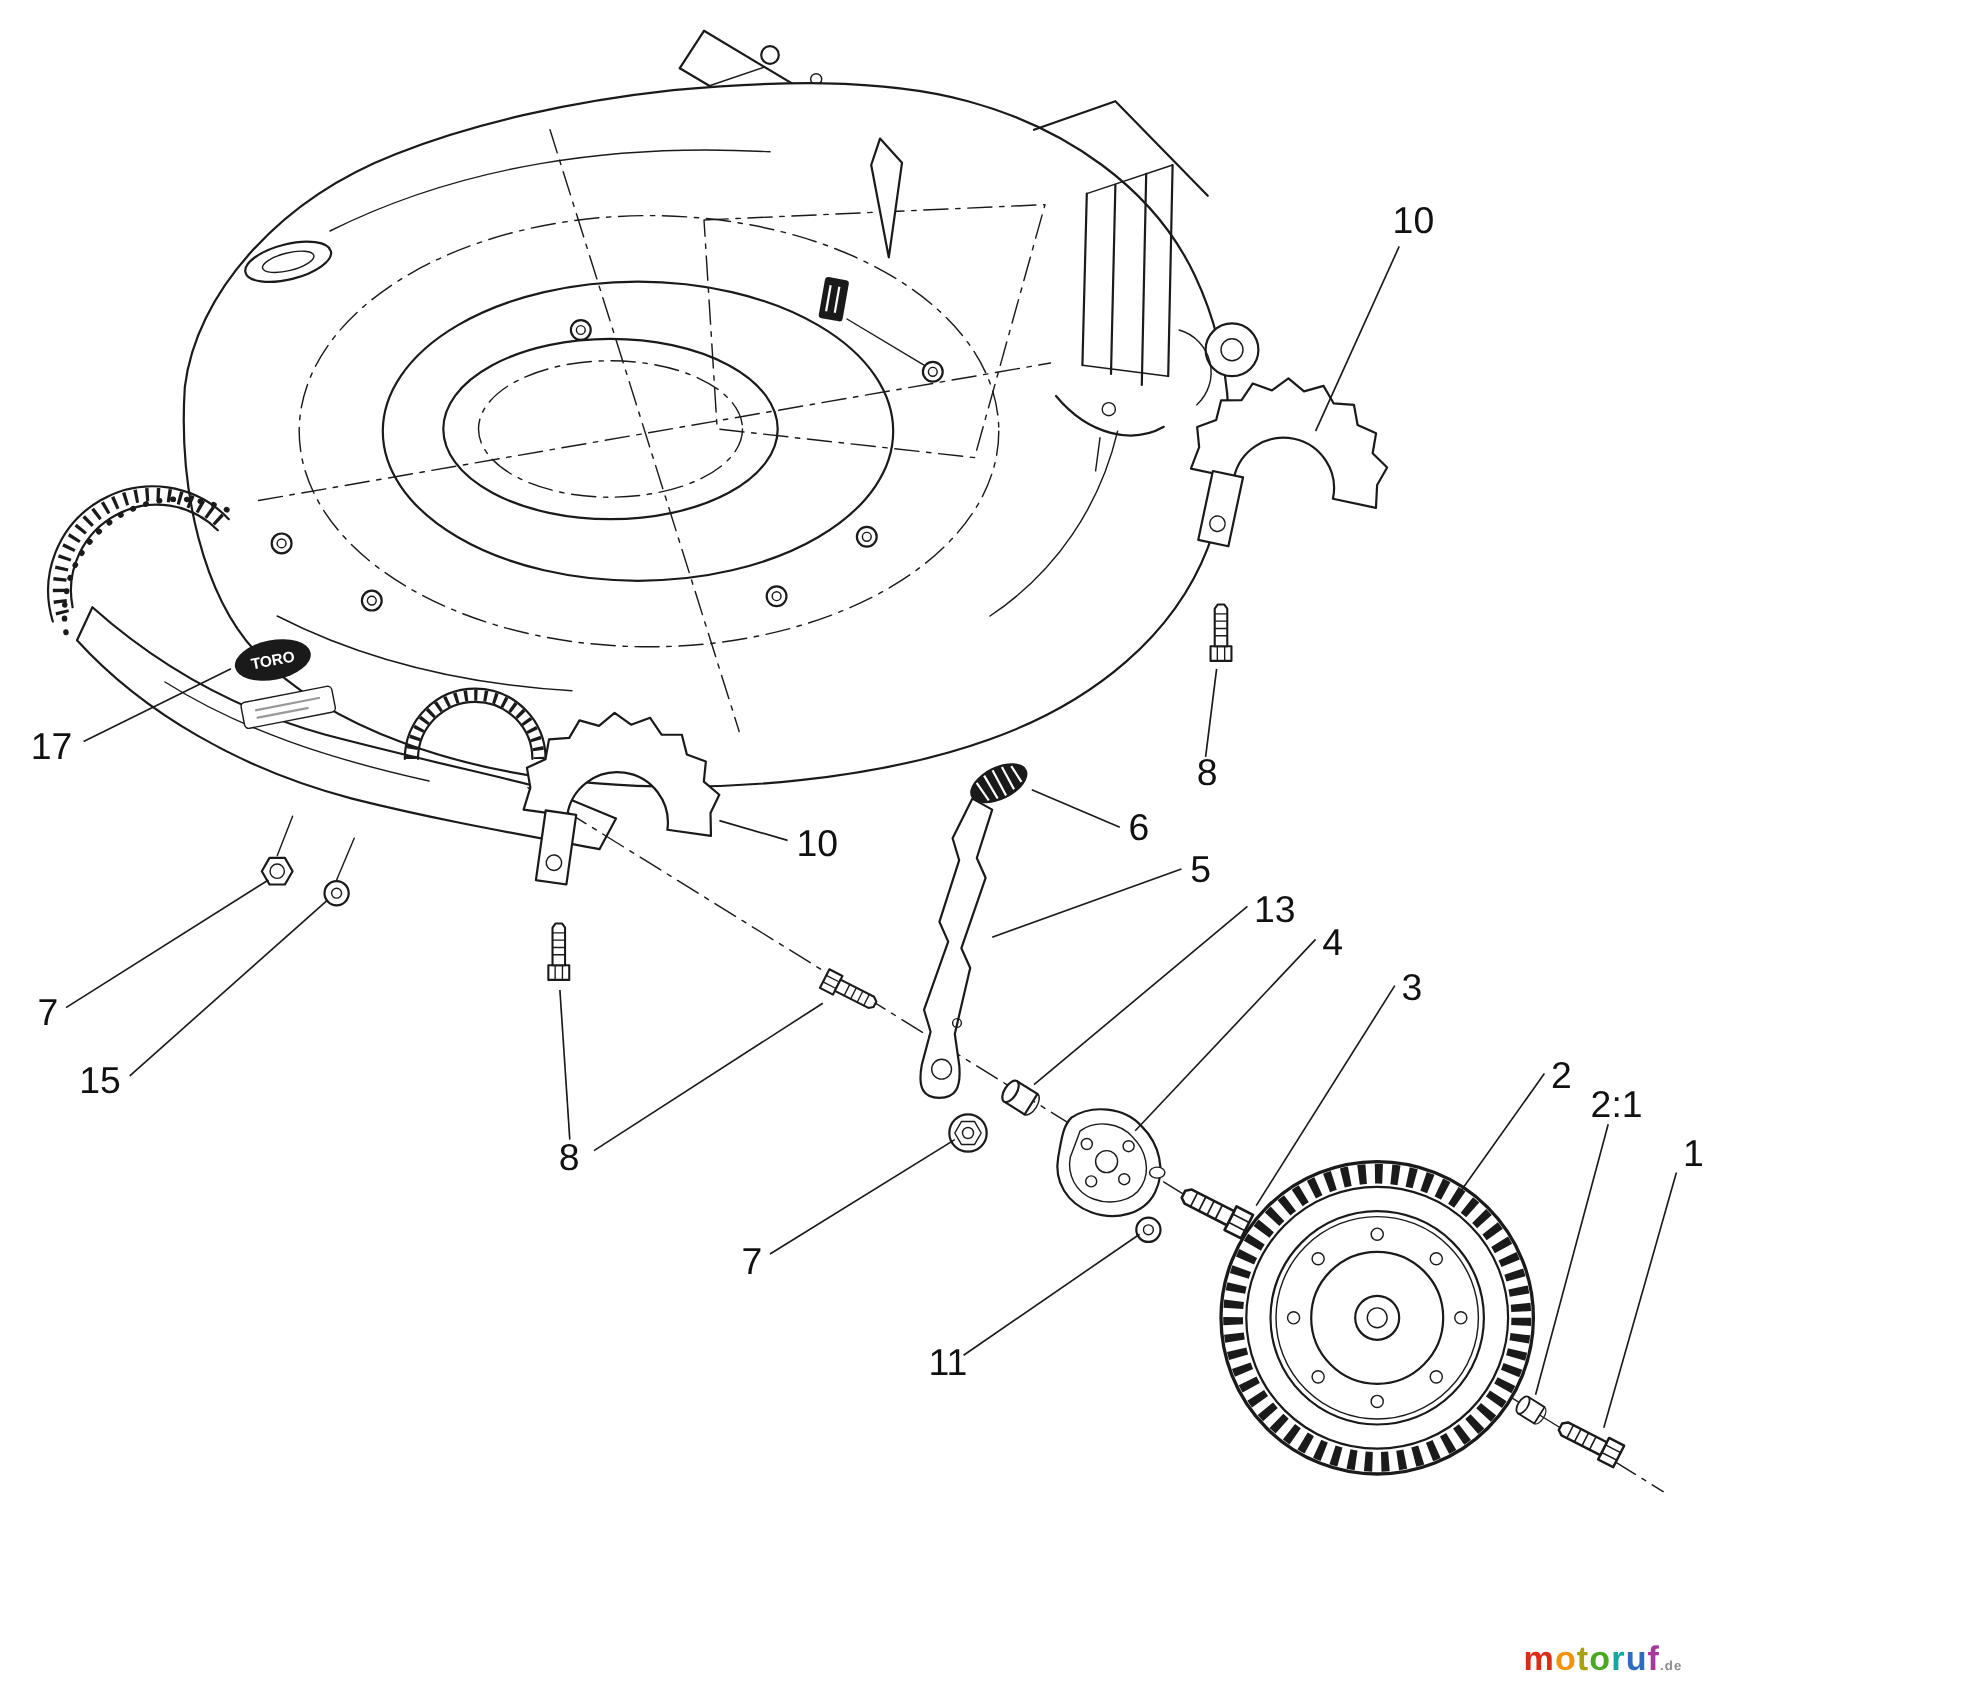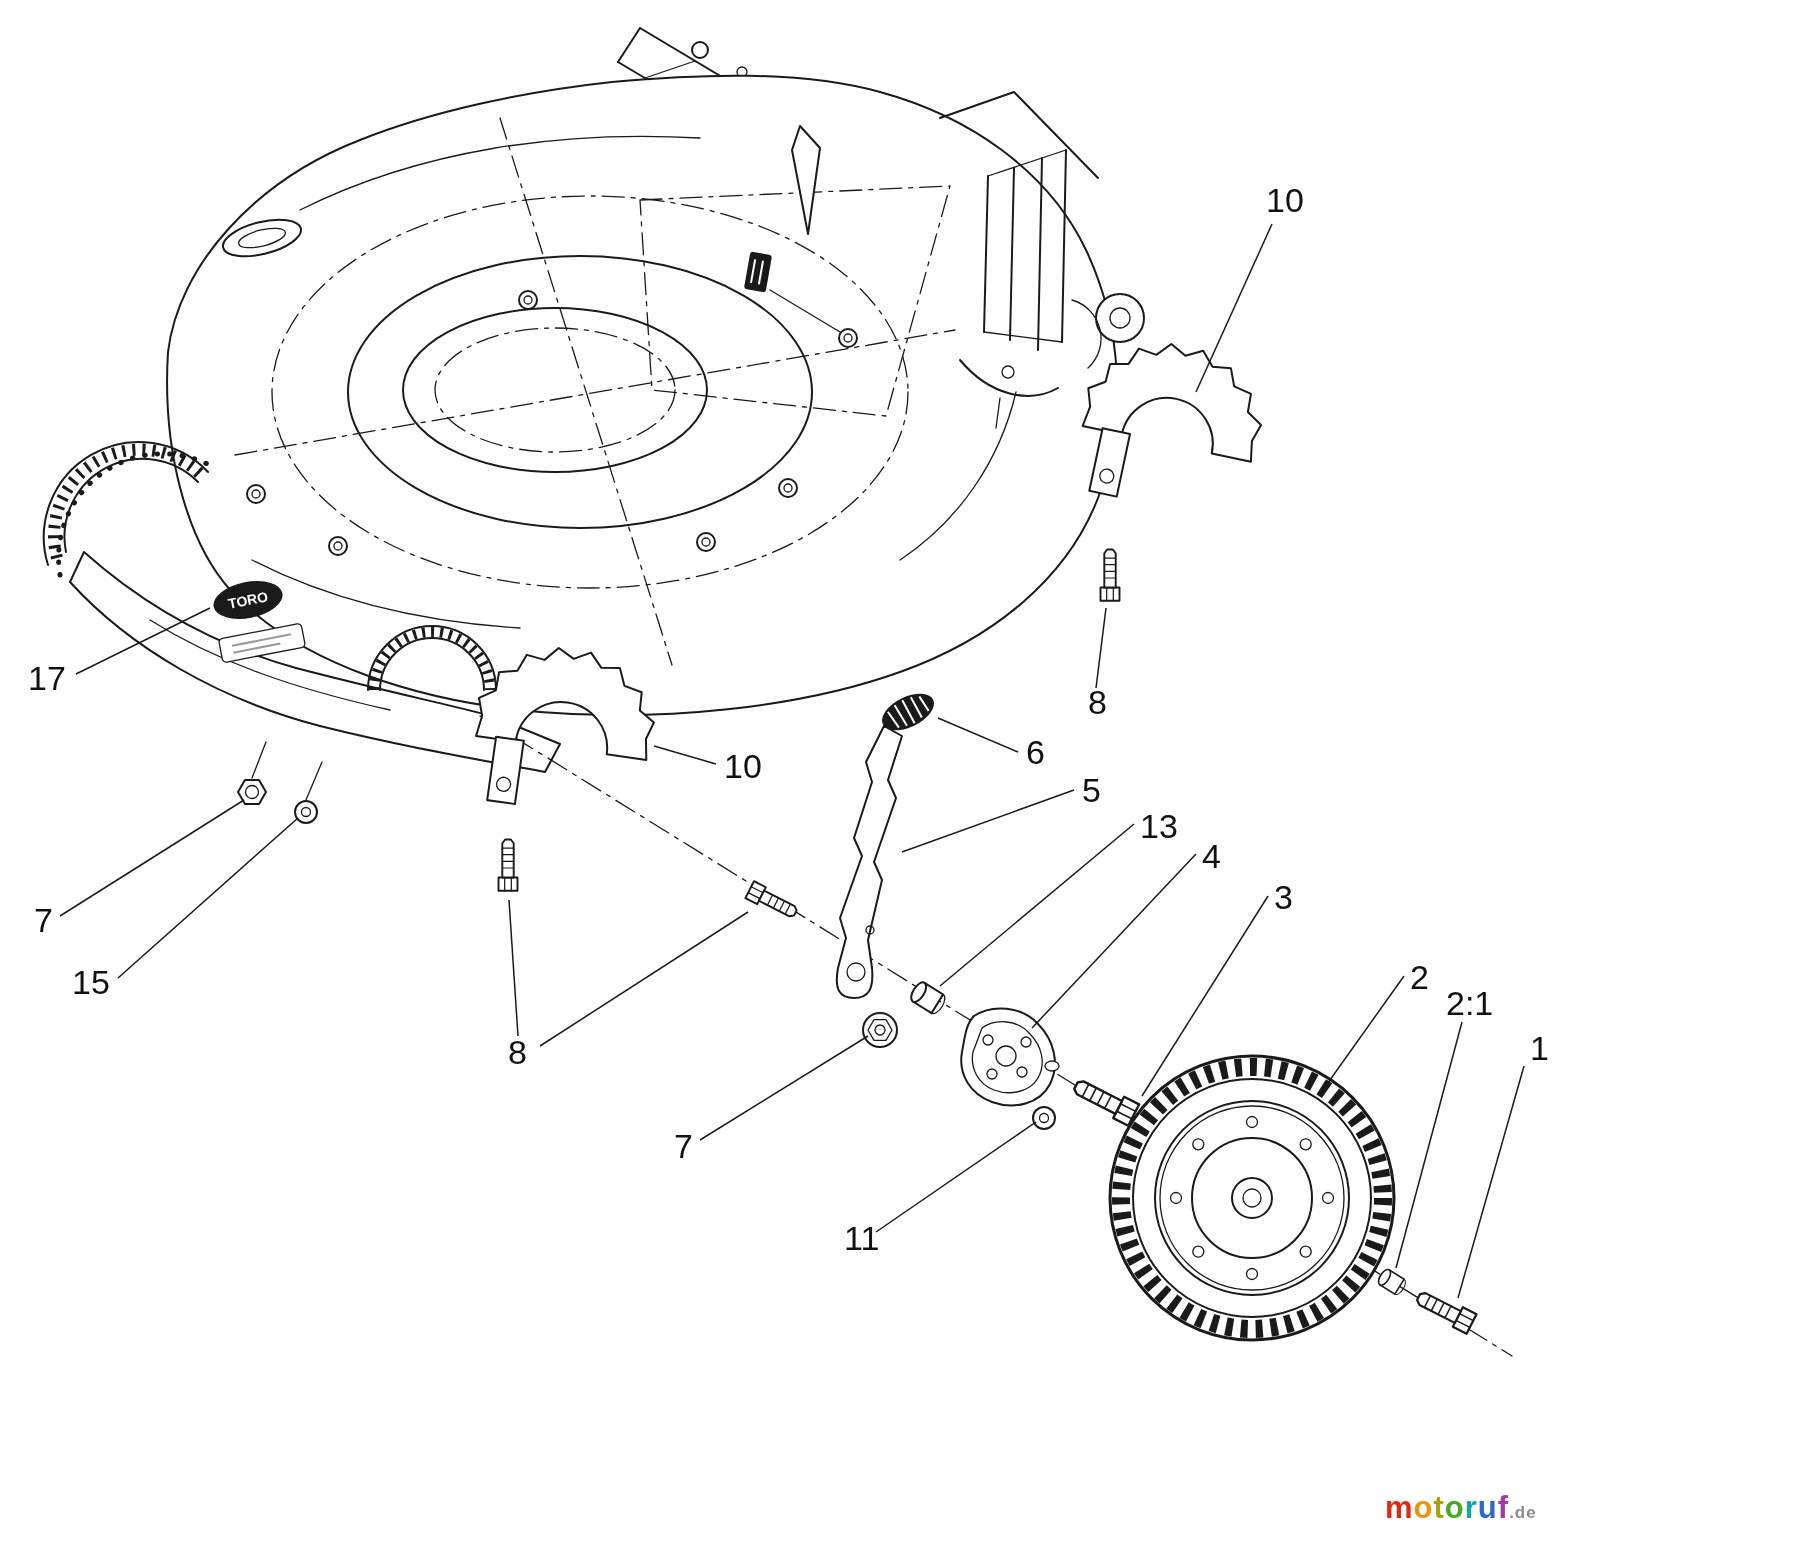--- a/index.html
+++ b/index.html
@@ -12,21 +12,21 @@
   .s3{stroke:#1a1a1a;stroke-width:3;fill:none;}
   .wf{fill:#fff;}
   .df{fill:#1a1a1a;stroke:none;}
   .dash{stroke-dasharray:22 7 4 7;}
   .lead{stroke:#1a1a1a;stroke-width:1.5;fill:none;}
   .lbl{font:34px "Liberation Sans",sans-serif;fill:#111;}
   .badge-txt{font:bold 14px "Liberation Sans",sans-serif;fill:#fff;}
   
   .watermark{position:absolute;left:1385px;top:1490px;font-weight:bold;font-size:31px;
              letter-spacing:1px;font-family:"Liberation Sans",sans-serif;white-space:nowrap;}
-  .watermark .suffix{font-size:17px;}
+  .watermark .suffix{font-size:12px;}
 </style>
 </head>
 <body>
 
 <div class="stage">
 <svg width="1800" height="1546" viewBox="0 0 1800 1546">
 
   <defs>
     <g id="sym-bolt">
       <path class="s wf" d="M -24 -10 L -10 -10 L -10 10 L -24 10 Z"></path>

